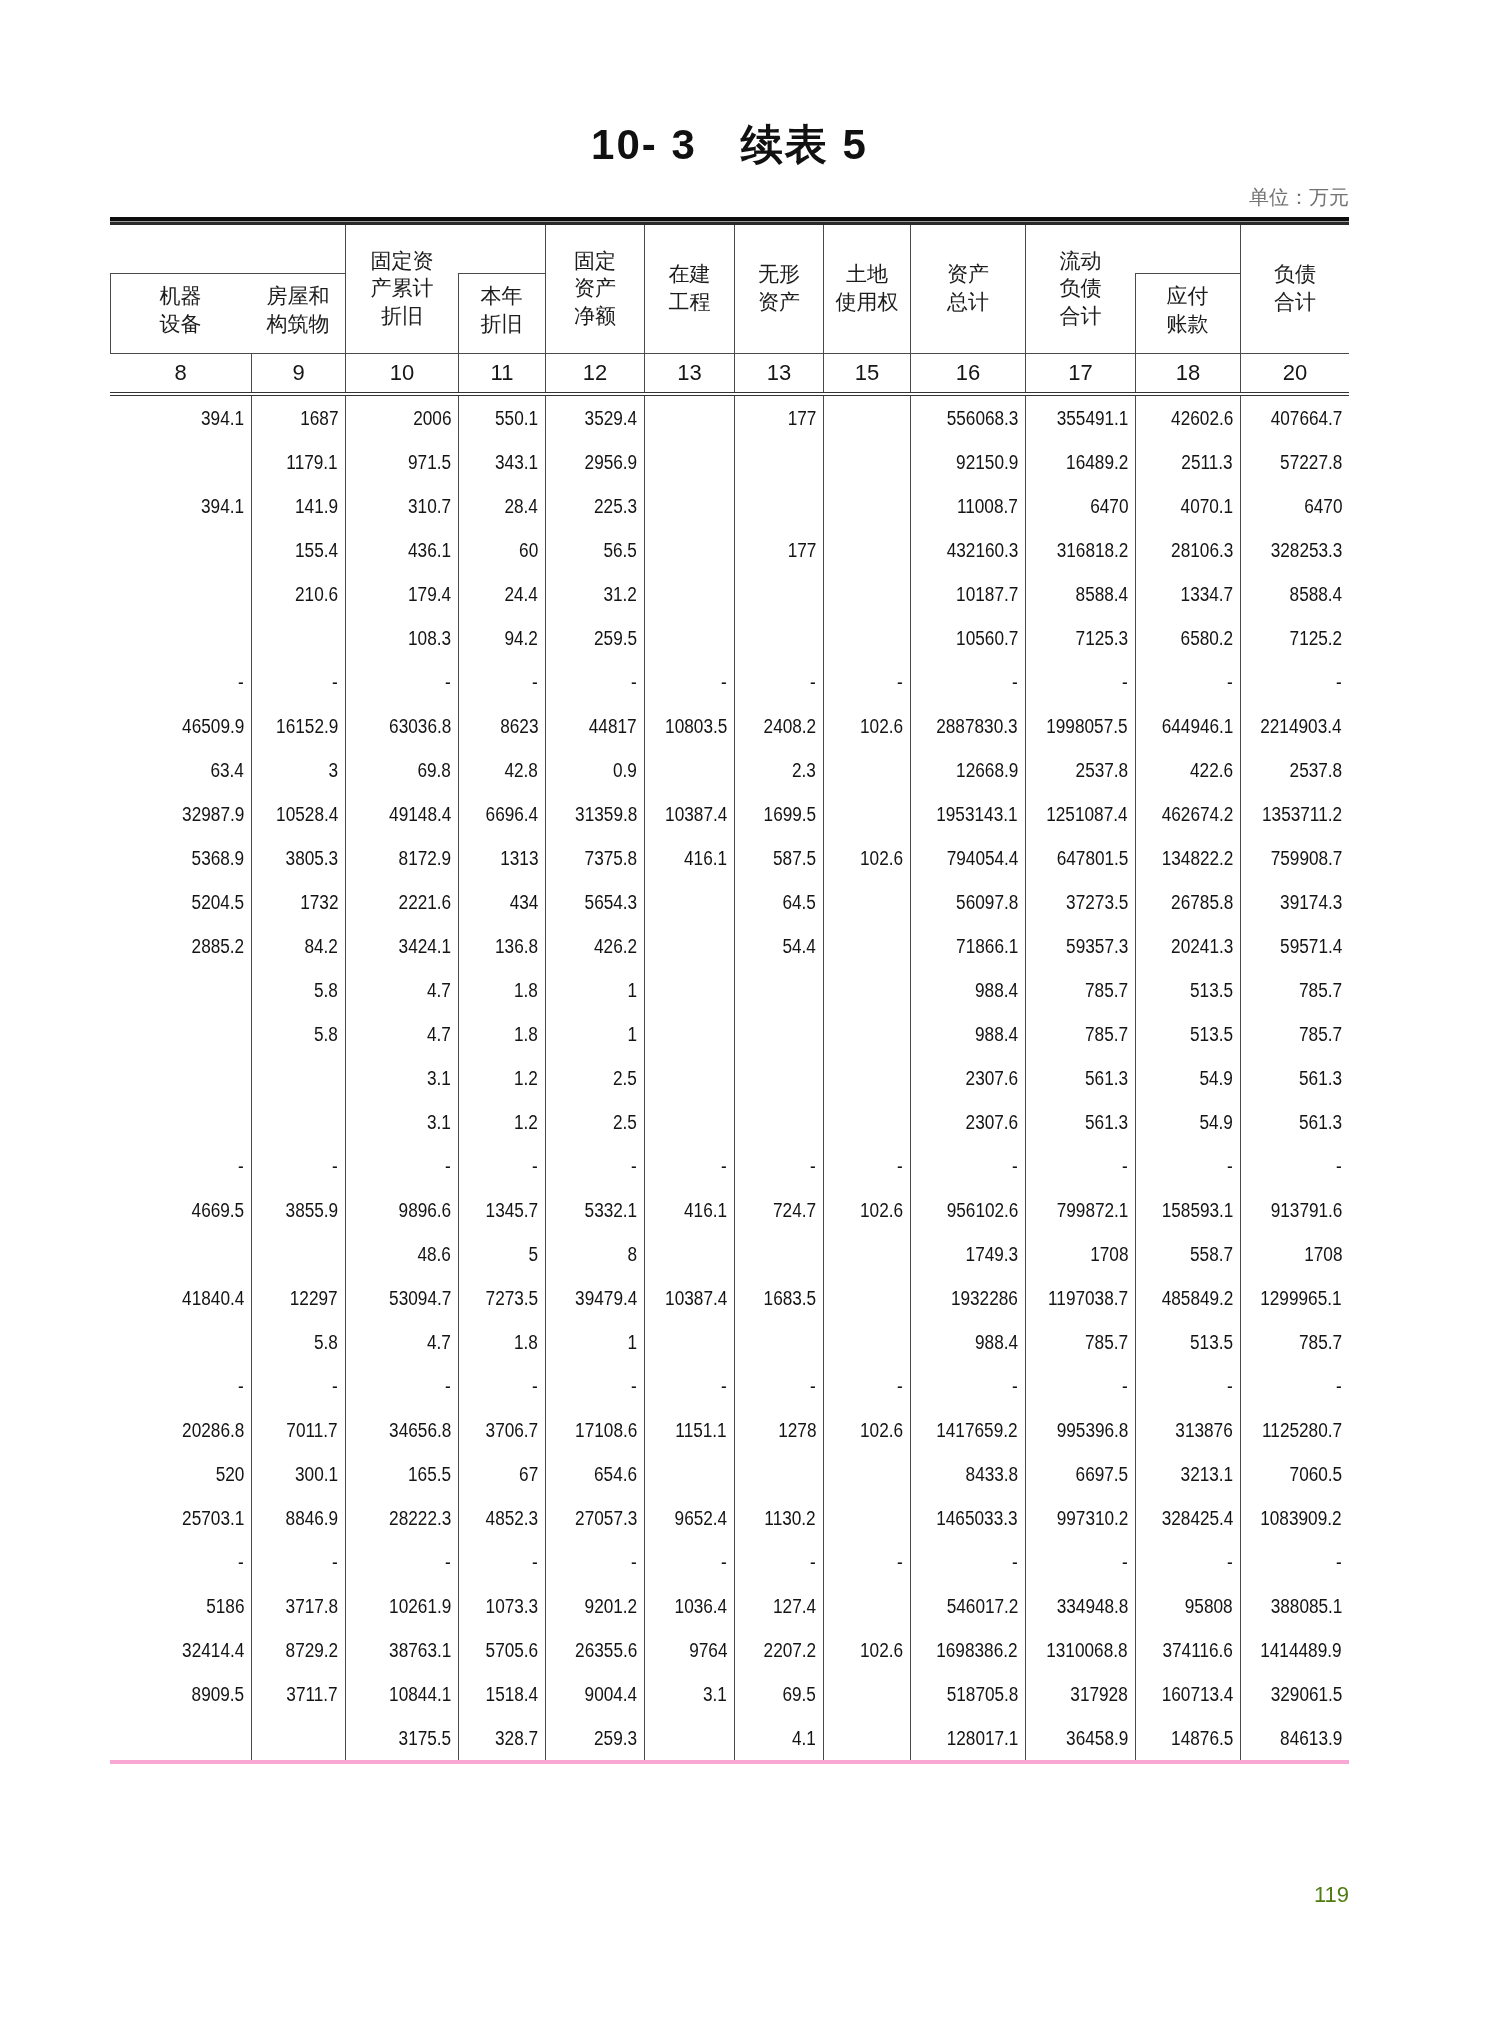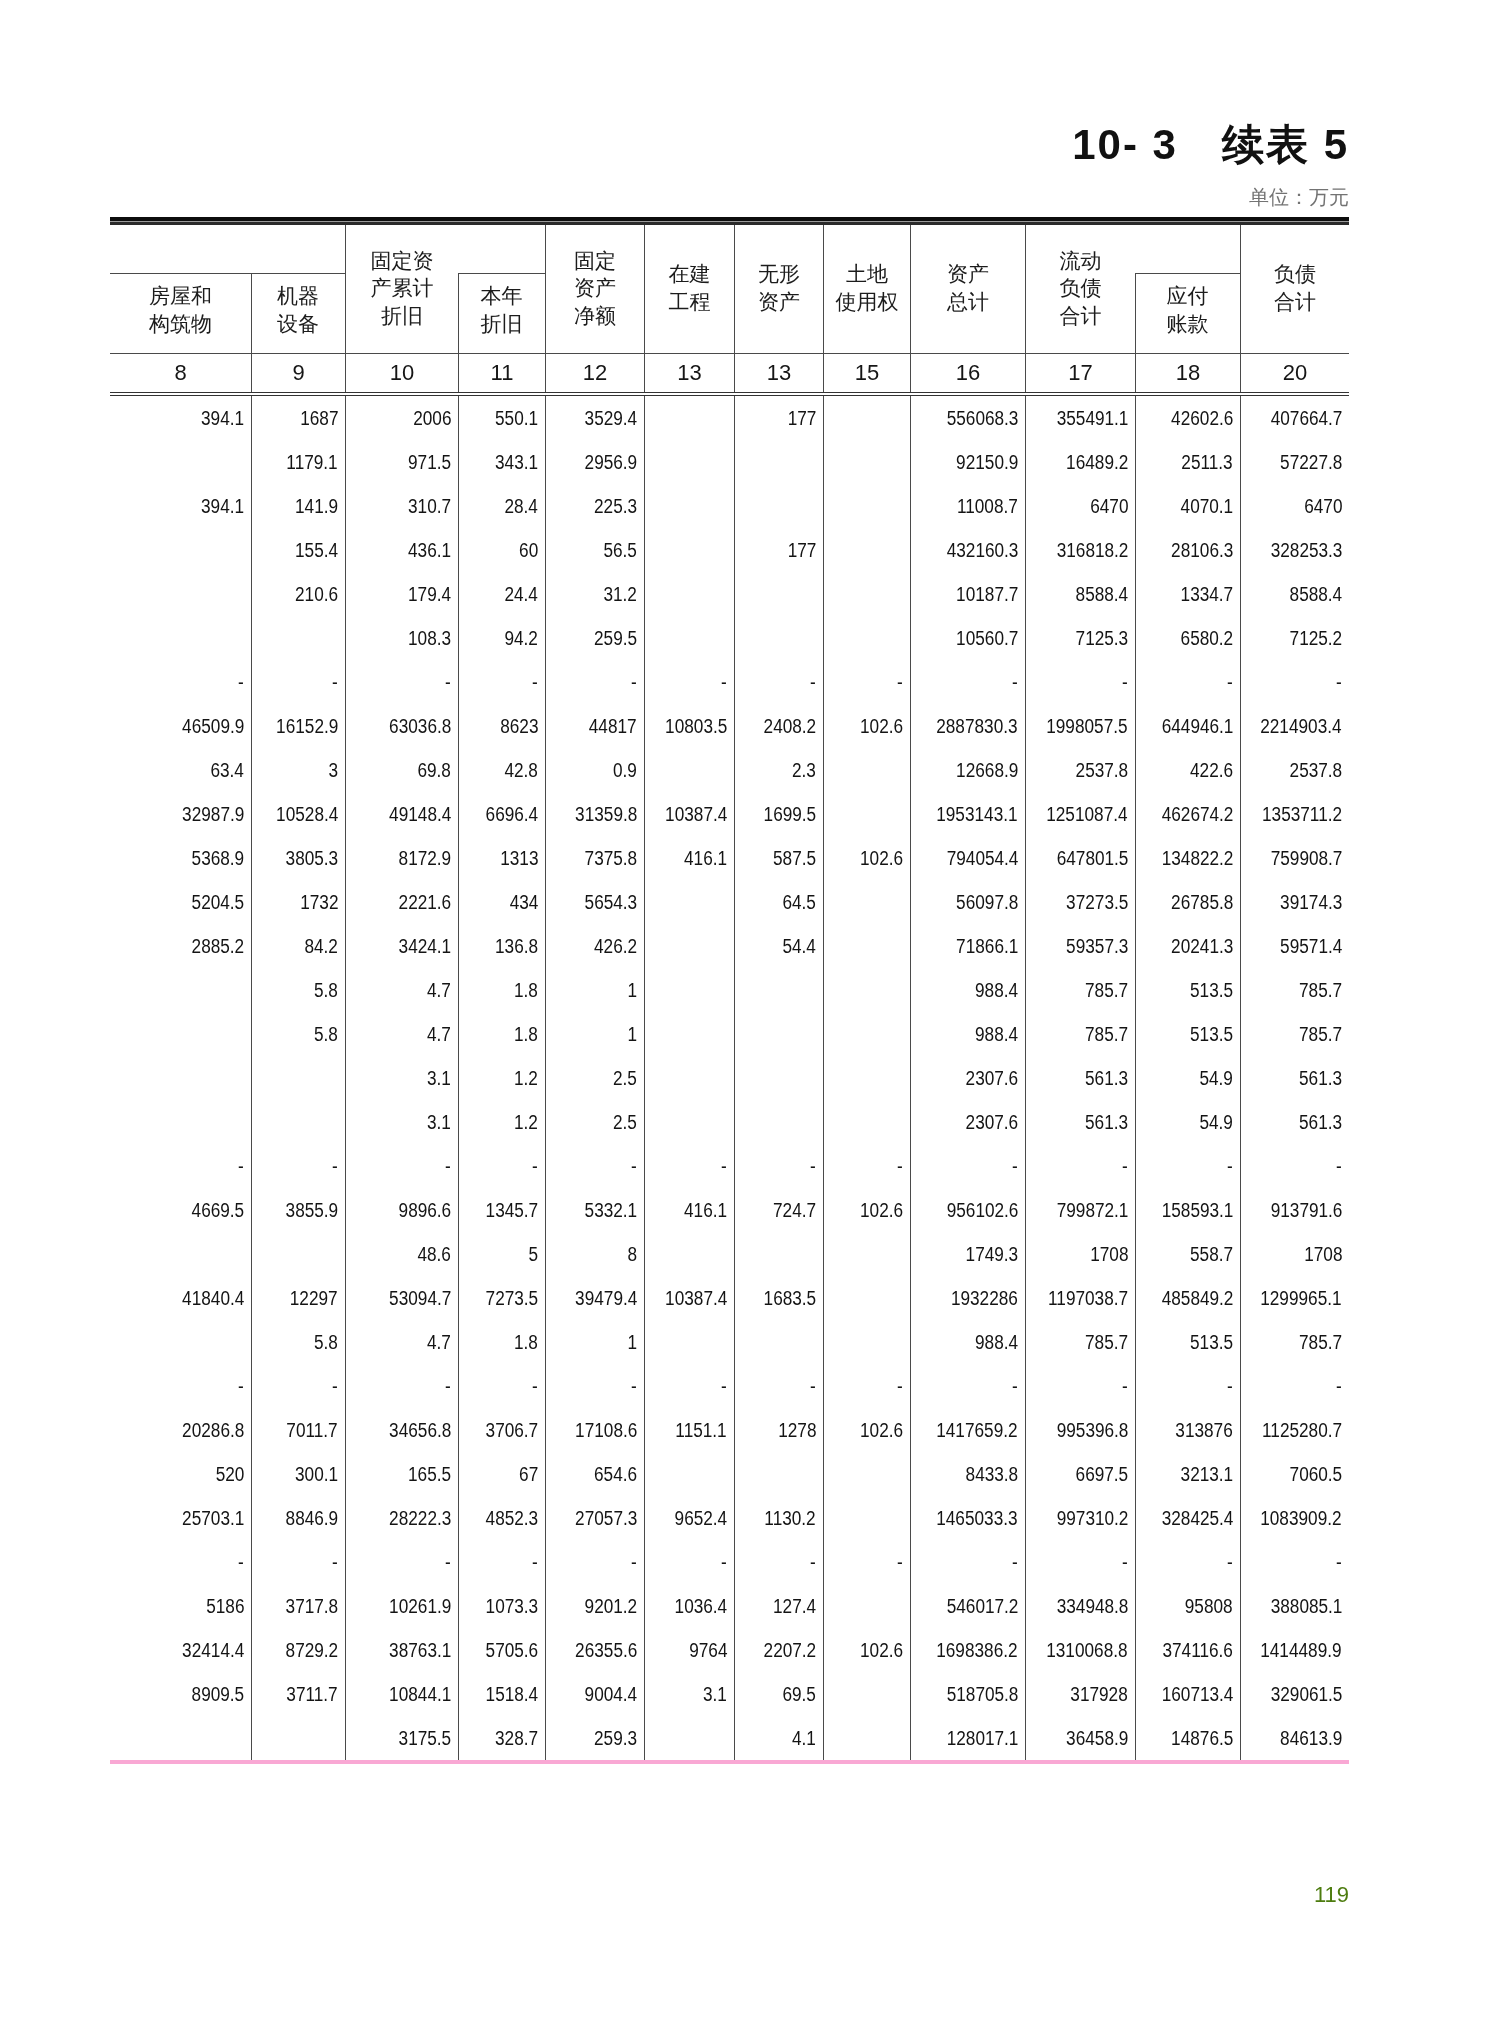--- a/index.html
+++ b/index.html
@@ -8,21 +8,21 @@
     background:#ffffff;
     font-family:"Liberation Sans",sans-serif;
     color:#1a1a1a;
     position:relative;
     overflow:hidden;
   }
   .doc{position:absolute;left:110px;top:0;width:1239px;}
 
   .title{
     margin-top:122px;
-    text-align:right;
+    text-align:center;
     font-size:42px;
     font-weight:bold;
     letter-spacing:2px;
     font-family:"Liberation Sans",sans-serif;
     color:#111;
     line-height:1.1;
   }
   .unit{
     text-align:right;
     font-size:20px;
@@ -119,24 +119,24 @@
 
   <div class="rule-heavy"></div>
 
 
   <div class="rule-thin"></div>
 
 
   <div class="tbl">
 
     <div class="grid thead">
+      <div class="th shv">机器
+设备</div>
       <div class="th sh">房屋和
 构筑物</div>
-      <div class="th shv">机器
-设备</div>
       <div class="th bl">固定资
 产累计
 折旧</div>
       <div class="th shv">本年
 折旧</div>
       <div class="th bl">固定
 资产
 净额</div>
       <div class="th bl">在建
 工程</div>

